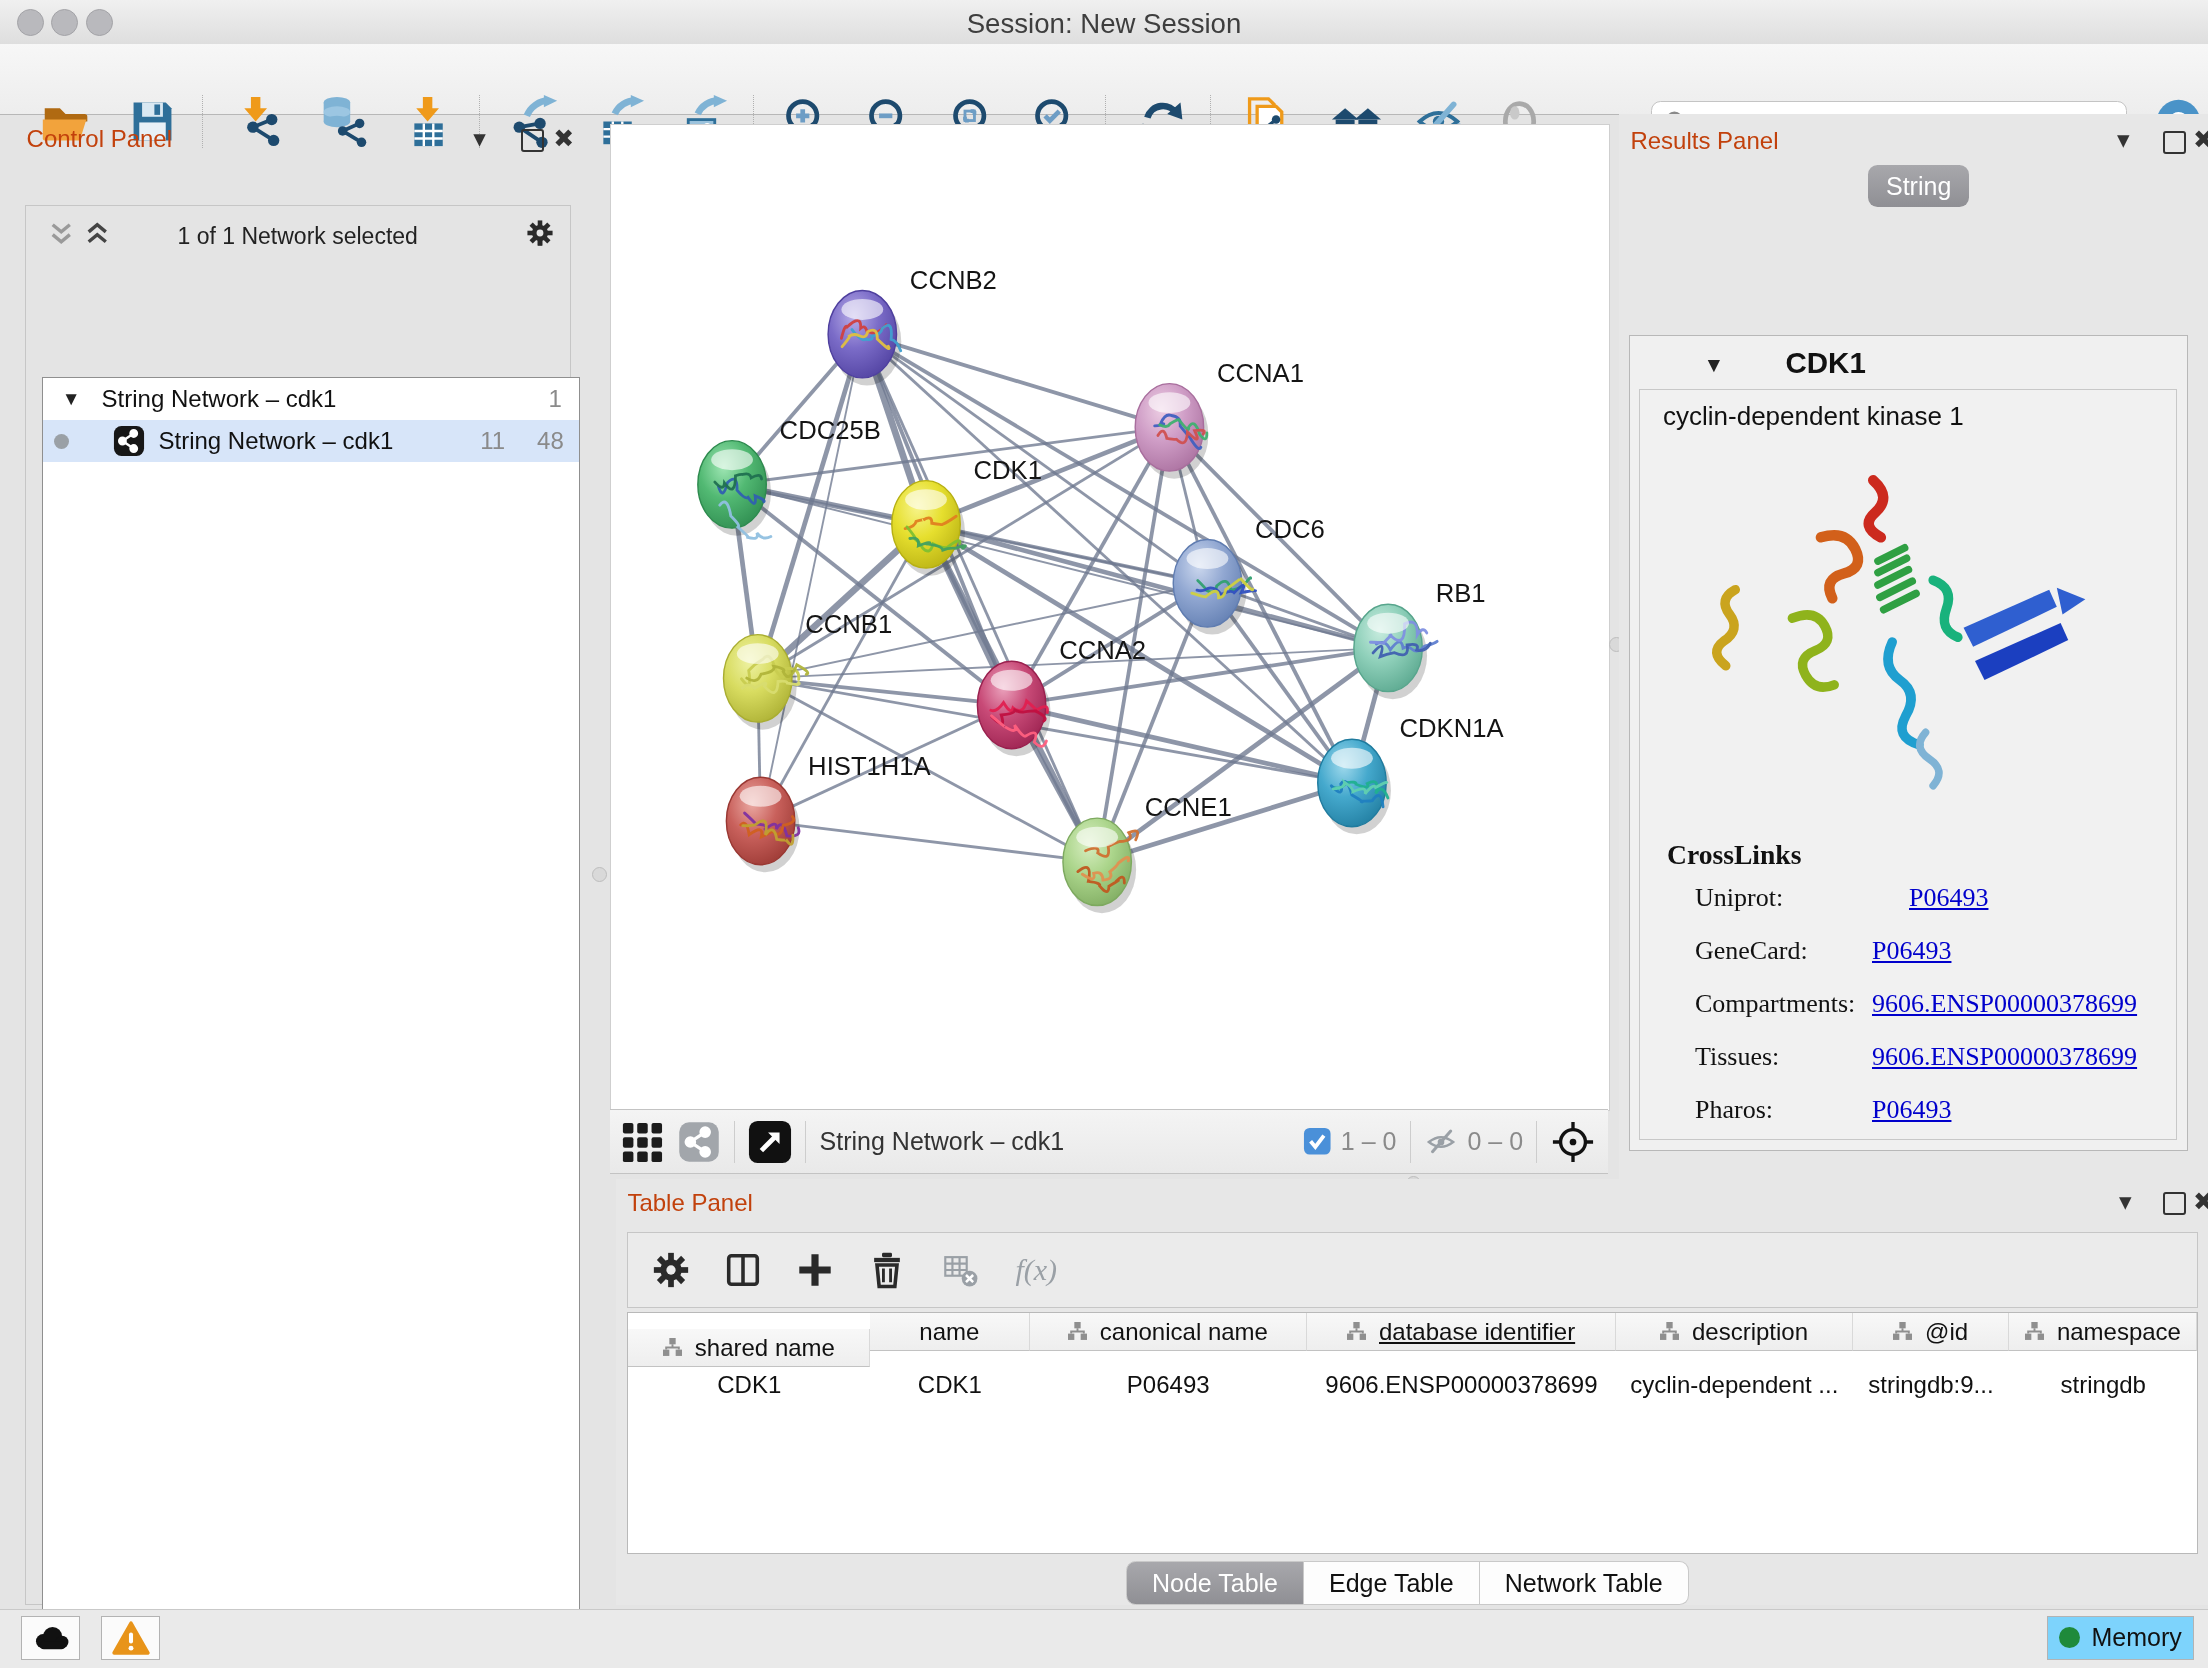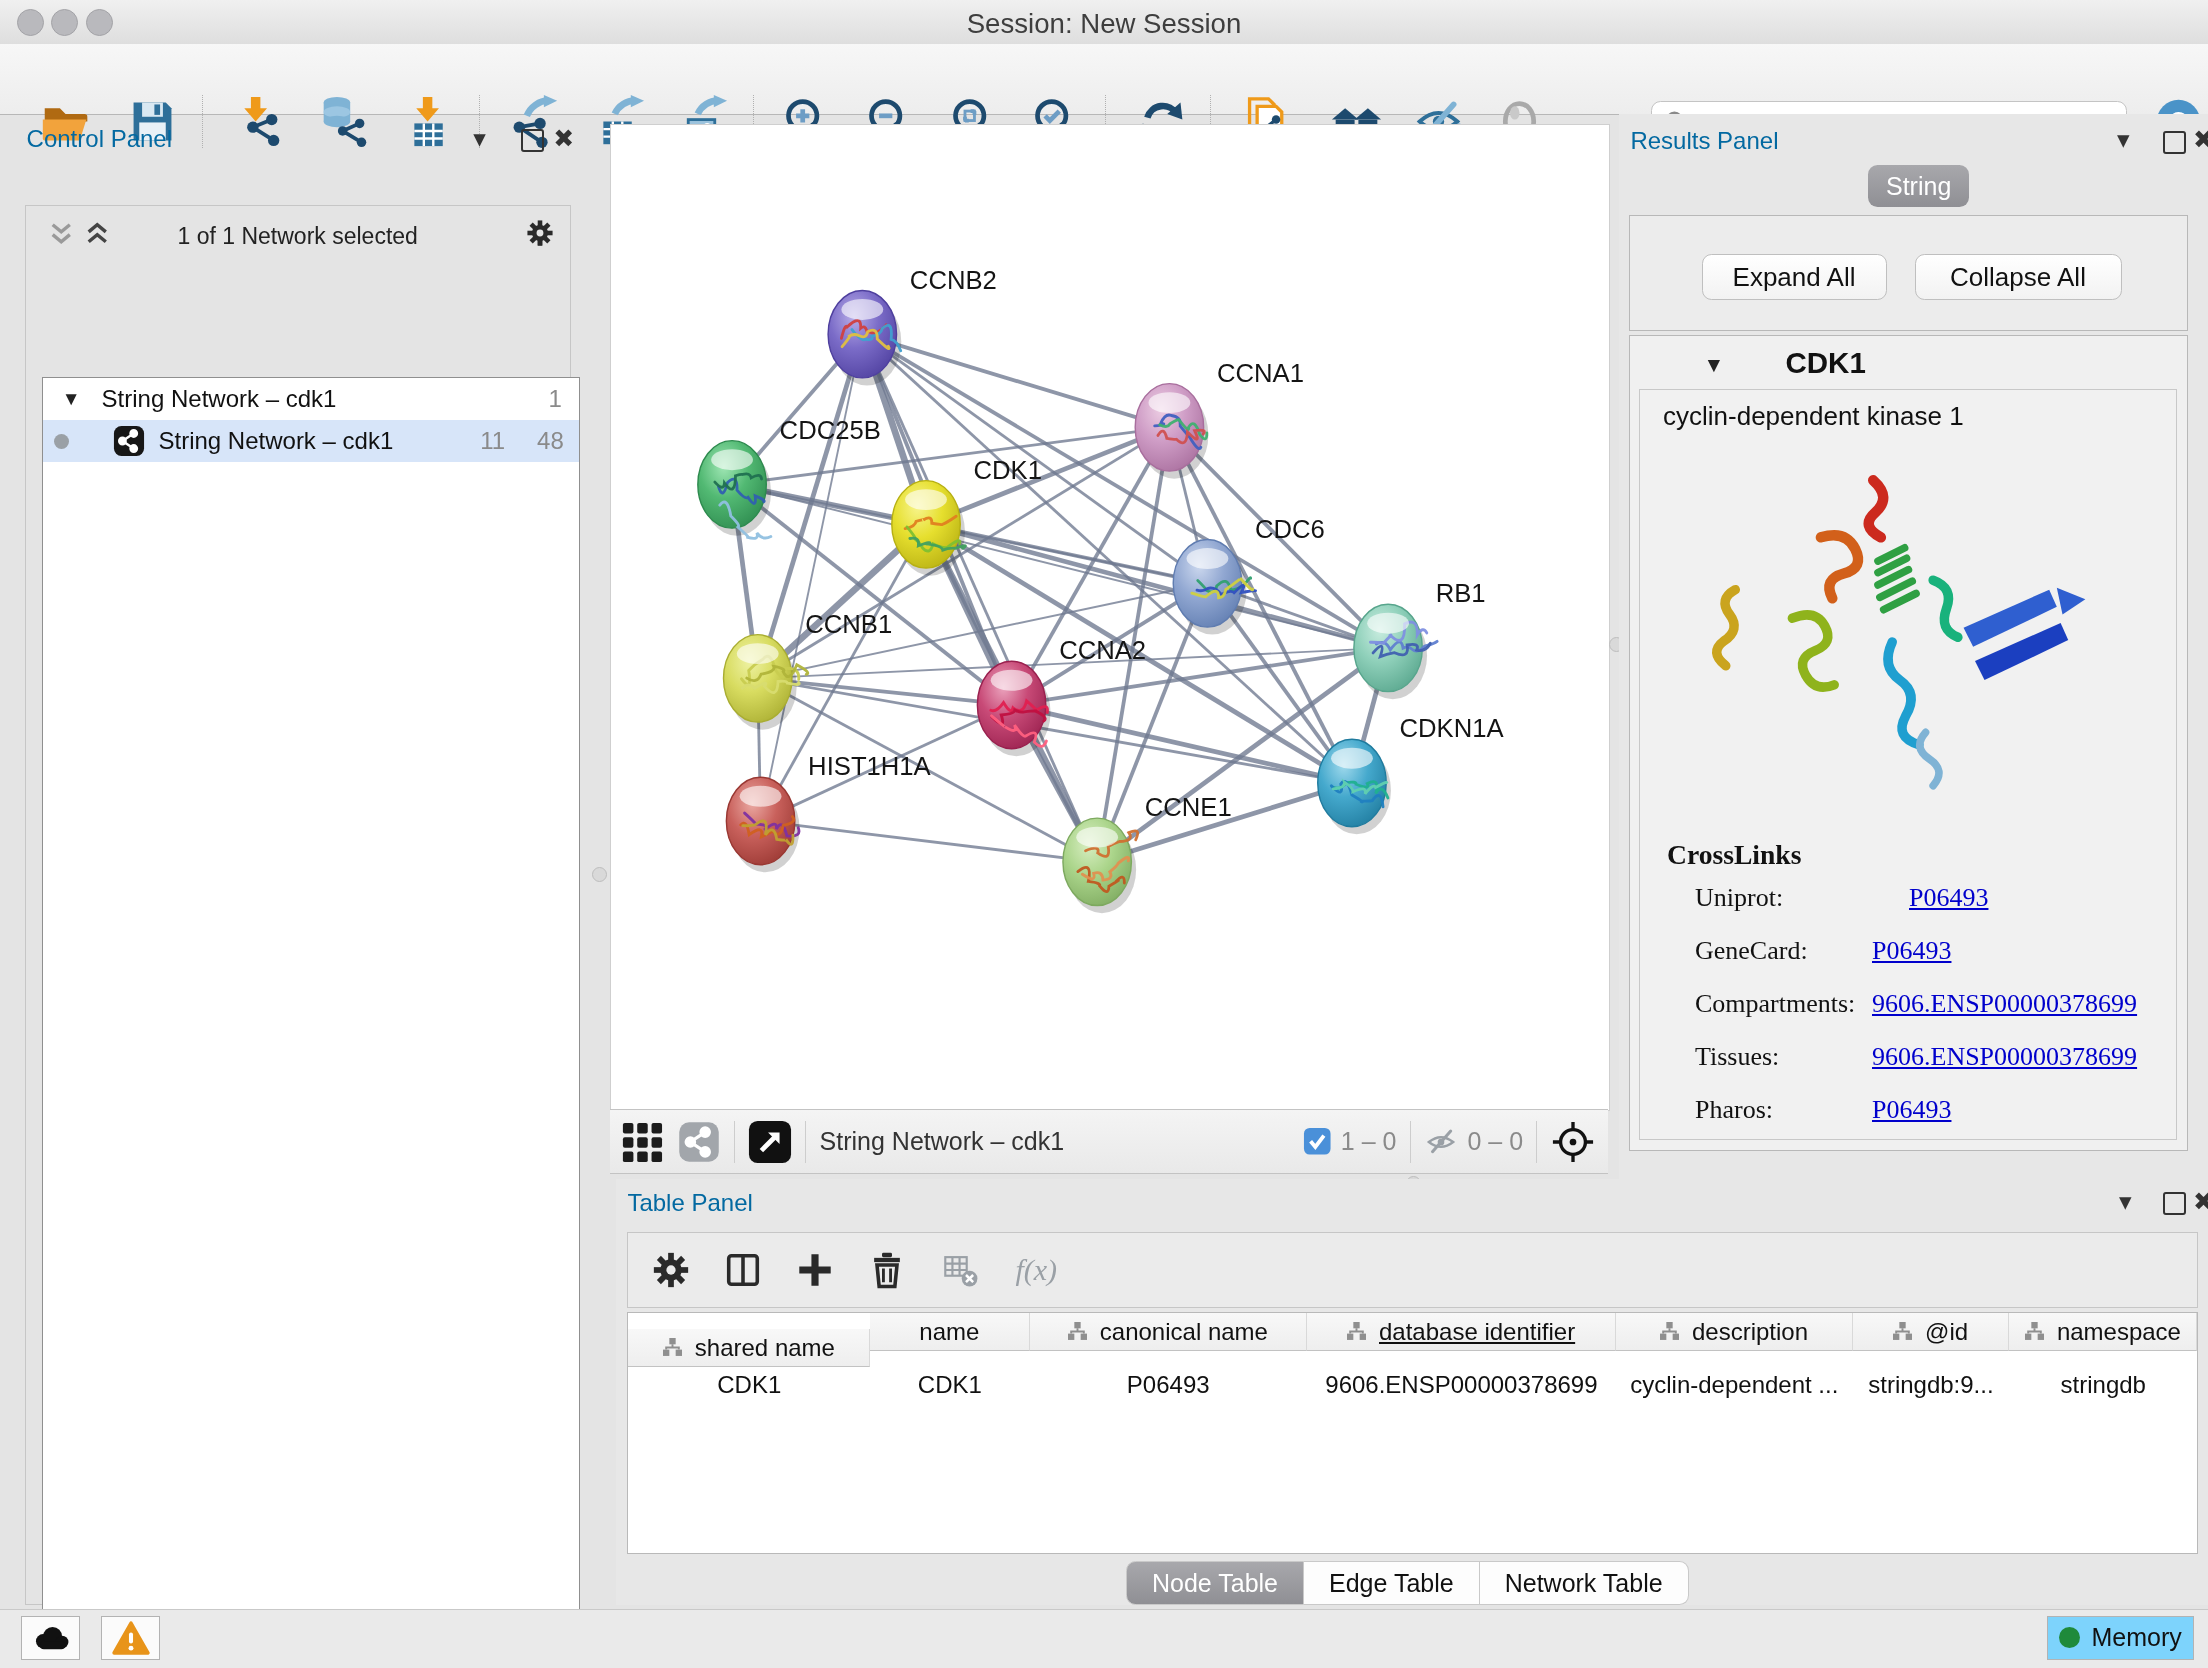--- a/index.html
+++ b/index.html
@@ -13,21 +13,21 @@
   #window-title{width:100%;text-align:center;top:7.6px;font-size:27.6px;color:#3e3e3e;}
   
   #toolbar{left:0;top:44px;width:2208px;height:70px;background:linear-gradient(#f7f7f7,#ededed);
     border-bottom:1px solid #b7b7b7;}
   .tbtn{top:49px;width:61px;height:57px;display:flex;align-items:center;justify-content:center;}
   .tsep{top:51px;width:0;height:53px;border-left:1.9px dotted #b0b0b0;}
   #search-box{left:1651px;top:57px;width:476px;height:44px;background:#fff;border:1.9px solid #c4c4c4;
     border-radius:9.5px;display:flex;align-items:center;padding-left:11.4px;box-sizing:border-box;}
   #search-box input{border:none;outline:none;font-size:23px;width:409px;background:transparent;}
   
-  .panel-title{font-size:24px;color:#0369a1;}
+  .panel-title{font-size:24px;color:#c2410c;}
   .hicon{font-size:25px;color:#333;}
   .segmented{display:flex;}
   .seg{height:42px;line-height:42px;padding:0 25px;background:#fdfdfd;border:1px solid #c9c9c9;
     border-left:none;font-size:25px;color:#111;text-align:center;}
   .seg.first{border-left:1px solid #c9c9c9;border-radius:9.5px 0 0 9.5px;}
   .seg.last{border-radius:0 9.5px 9.5px 0;}
   .seg.sel{background:linear-gradient(#a8a8ac,#8f8f94);color:#fff;}
   
   #tree-box{left:28.5px;top:263px;width:536px;height:1339px;background:#fff;border:1px solid #8f8f8f;}
   .tree-row{height:42px;display:flex;align-items:center;font-size:24px;color:#111;}
@@ -589,24 +589,20 @@
 
 <div id="results-region" class="abs">
   <div class="panel-title abs" style="left:11.4px;top:13.3px">Results Panel</div>
   <div class="hicon abs" style="left:498px;top:11.4px">▾</div>
   <div class="abs" style="left:544px;top:17px;width:19px;height:19px;border:2.4px solid #333;border-radius:2.9px"></div>
   <div class="hicon abs" style="left:574px;top:11.4px;font-weight:bold">✖</div>
 
   <div class="abs" style="left:249px;top:51px;height:42px;line-height:42px;padding:0 18px;border-radius:9.5px;
        background:linear-gradient(#a8a8ac,#8f8f94);color:#fff;font-size:25px">String</div>
 
-  <div class="rbox abs" style="left:9.5px;top:101px;width:557px;height:114px">
-    <div class="btn abs" style="left:72px;top:38px;width:183px;height:44px;line-height:44px">Expand All</div>
-    <div class="btn abs" style="left:285px;top:38px;width:205px;height:44px;line-height:44px">Collapse All</div>
-  </div>
 
   <div class="rbox abs" style="left:9.5px;top:221px;width:557px;height:814px;background:#f0f0f0">
     <span class="abs" style="left:74px;top:17px;font-size:21px;color:#222">▼</span>
     <span class="abs" style="left:156px;top:9.5px;font-size:29.5px;font-weight:bold;color:#111">CDK1</span>
     <div class="abs" style="left:9.5px;top:53px;width:536px;height:749px;background:#f1f1f1;border:1px solid #c8c8c8">
       <div class="abs" style="left:23px;top:11.4px;font-size:26px;color:#111">cyclin-dependent kinase 1</div>
       <svg class="abs" style="left:38px;top:57px" width="438" height="371" viewBox="0 0 460 390">
         <g fill="none" stroke-linecap="round">
           <path d="M205 35 q20 18 2 34 q-16 14 6 26" stroke="#cc2a1e" stroke-width="11"></path>
           <path d="M150 95 q26 -8 36 12 q10 20 -12 26 q-22 6 -12 26" stroke="#d2601a" stroke-width="11"></path>

